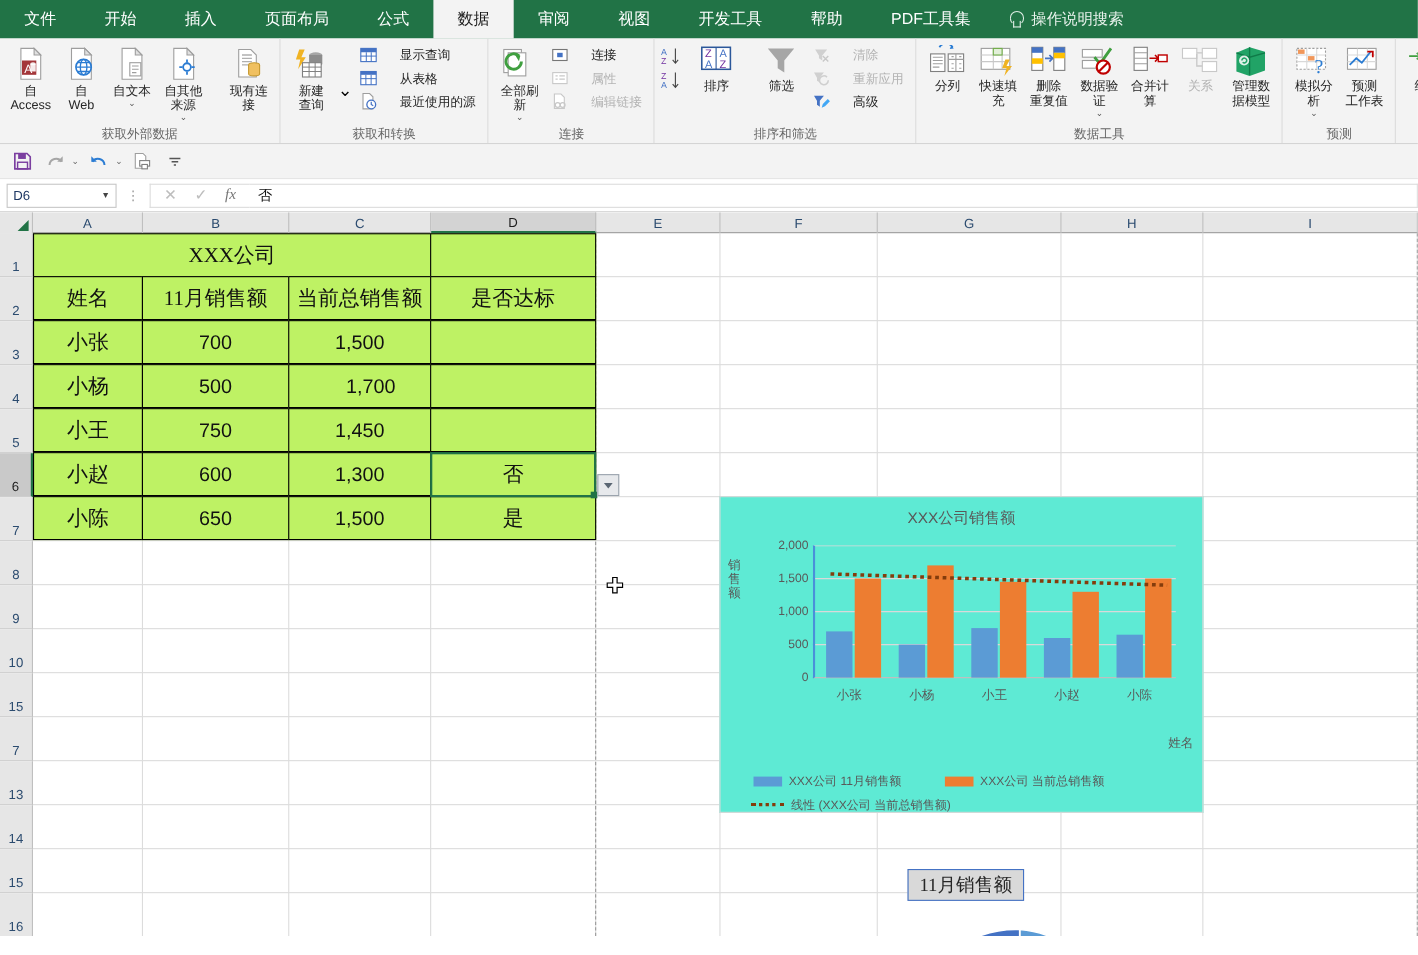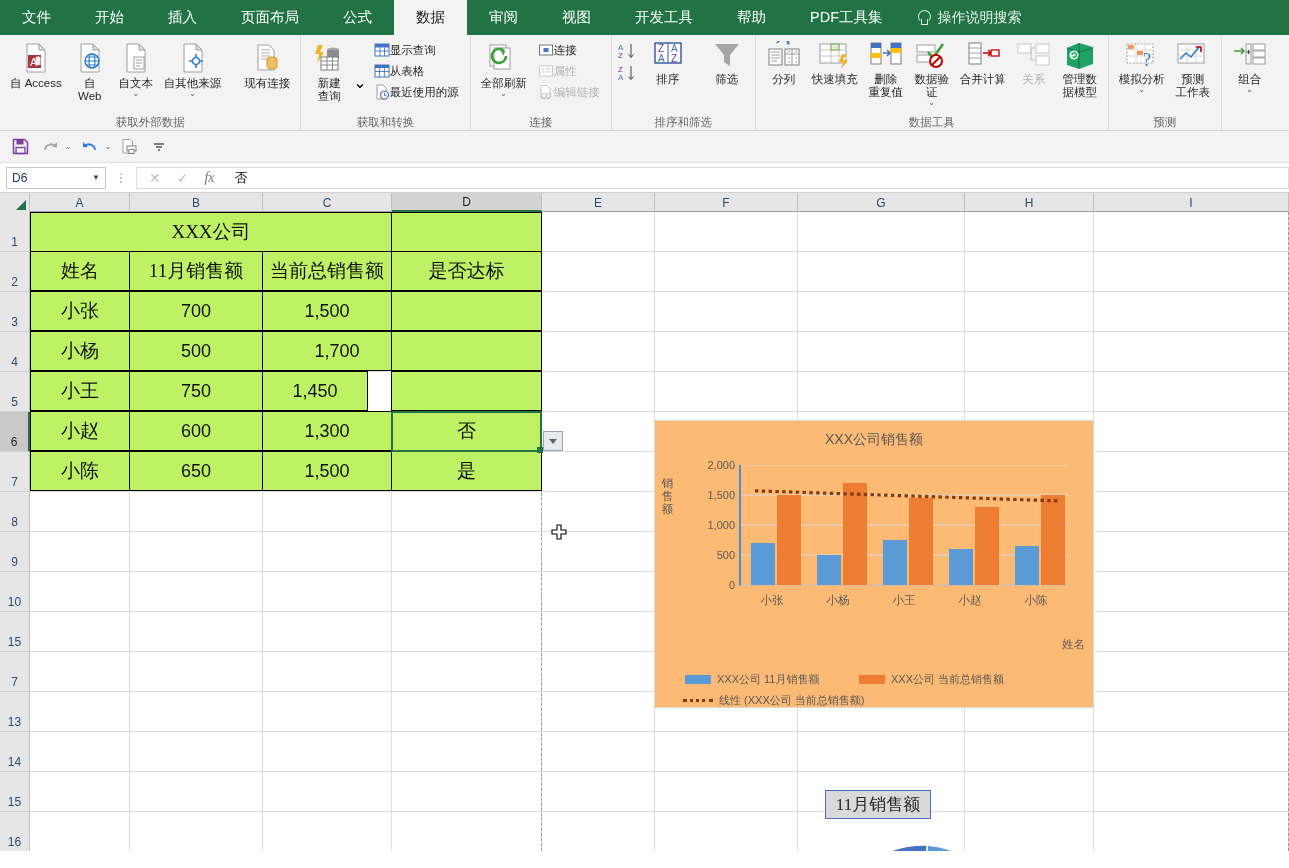--- a/index.html
+++ b/index.html
@@ -40,21 +40,21 @@
   .rgroup .gname { font-size:11.5px; color:#666; text-align:center;
     padding-bottom:2px; height:16px; line-height:16px; }
 
   .bigbtn { width:auto; min-width:44px; display:flex; flex-direction:column;
     align-items:center; padding:4px 4px 0; font-size:11.5px; color:#262626;
     line-height:13px; text-align:center; cursor:pointer; }
   .bigbtn .lbl { margin-top:2px; white-space:pre-line; }
   .bigbtn .caret { font-size:8px; color:#555; line-height:7px; }
   .smallcol { display:flex; flex-direction:column; justify-content:center;
     padding:4px 2px 0; gap:3px; }
-  .smallbtn { display:flex; align-items:center; gap:0; font-size:11.5px;
+  .smallbtn { display:flex; align-items:center; gap:20px; font-size:11.5px;
     color:#262626; padding:1px 3px; cursor:pointer; white-space:nowrap; }
   .smallbtn.disabled { color:#b3b3b3; }
   .ico { display:inline-block; flex:none; }
 
   
   .qat { height:32px; background:#f3f3f3; display:flex; align-items:center;
     gap:6px; padding-left:8px; border-bottom:1px solid #e1e1e1; }
   .qat .qbtn { width:24px; height:22px; display:flex; align-items:center;
     justify-content:center; cursor:pointer; }
   .qat .qcaret { font-size:8px; color:#666; margin-left:-3px; }
@@ -111,21 +111,21 @@
     height:6px; background:#217346; }
   .dv-arrow { position:absolute; width:20px; height:20px; background:#e7e9ec;
     border:1px solid #9aa3ad; display:flex; align-items:center;
     justify-content:center; cursor:pointer; }
   .dv-arrow:after { content:""; border-style:solid; border-width:5px 4px 0 4px;
     border-color:#5a6673 transparent transparent transparent; }
 
   .printbrk { position:absolute; border-left:1px dashed #9a9a9a; top:0; bottom:0; }
 
   
-  .chartbox { position:absolute; background:#fdba74; border:1px solid #d9d9d9; }
+  .chartbox { position:absolute; background:#5eead4; border:1px solid #d9d9d9;margin-top:31px; }
   .chart-title { position:absolute; width:100%; text-align:center;
     font-size:14px; color:#595959; }
   .axis-title-y { position:absolute; font-size:11.5px; color:#595959;
     width:13px; line-height:13px; word-break:break-all; text-align:center; }
   .axis-title-x { position:absolute; font-size:11.5px; color:#595959; }
   .tick { position:absolute; font-size:11px; color:#595959; text-align:right; }
   .catlbl { position:absolute; font-size:11.5px; color:#595959; text-align:center; }
   .legend-item { position:absolute; display:flex; align-items:center; gap:6px;
     font-size:11px; color:#595959; white-space:nowrap; }
   .swatch { width:26px; height:9px; flex:none; }
@@ -326,20 +326,43 @@
           <text x="21" y="21" font-size="10" fill="#7030a0" font-family="Liberation Sans">Z</text>
         </svg>
         <span class="lbl">排序</span>
       </div>
       <div style="width:1px;background:#dcdcdc;margin:4px 5px 12px;"></div>
       <div class="bigbtn">
         <svg width="34" height="30" viewBox="0 0 34 30">
           <path d="M5 3h24l-9 11v11l-6-4V14z" fill="#a6a6a6"></path>
         </svg>
         <span class="lbl">筛选</span>
+      </div>
+      <div class="smallcol">
+        <div class="smallbtn disabled">
+          <svg class="ico" width="16" height="16" viewBox="0 0 16 16">
+            <path d="M2 3h11l-4.5 5.5V13l-3-2V8.5z" fill="#d0d0d0"></path>
+            <path d="M9 9l5 5M14 9l-5 5" stroke="#c8c8c8" stroke-width="1.3"></path>
+          </svg>
+          <span>清除</span>
+        </div>
+        <div class="smallbtn disabled">
+          <svg class="ico" width="16" height="16" viewBox="0 0 16 16">
+            <path d="M1 3h9l-3.7 4.6V12l-2.6-1.7V7.6z" fill="#d0d0d0"></path>
+            <path d="M14 10a4 4 0 1 1-1.2-2.9" fill="none" stroke="#cfcfcf" stroke-width="1.4"></path>
+          </svg>
+          <span>重新应用</span>
+        </div>
+        <div class="smallbtn">
+          <svg class="ico" width="16" height="16" viewBox="0 0 16 16">
+            <path d="M1 3h9l-3.7 4.6V13l-2.6-1.8V7.6z" fill="#4472c4"></path>
+            <path d="M8 14l1-3.5 4.5-4.5 2 2L11 12.5z" fill="#41a7f5"></path>
+          </svg>
+          <span>高级</span>
+        </div>
       </div>
     </div>
     <div class="gname">排序和筛选</div>
   </div>
 
   <div class="rgroup">
     <div class="items">
       <div class="bigbtn">
         <svg width="36" height="30" viewBox="0 0 36 30">
           <path d="M11 2a7 7 0 0 1 12 0" fill="none" stroke="#2b7cd3" stroke-width="1.6"></path>
@@ -595,21 +618,21 @@
     <div class="cell tblcell num" style="left:232px;top:79px;width:130px;height:40px">1,500</div>
     <div class="cell tblcell" style="left:361px;top:79px;width:151px;height:40px"></div>
 
     <div class="cell tblcell" style="left:0px;top:119px;width:100px;height:40px">小杨</div>
     <div class="cell tblcell num" style="left:99px;top:119px;width:134px;height:40px">500</div>
     <div class="cell tblcell num" style="left:232px;top:119px;width:150px;height:40px">1,700</div>
     <div class="cell tblcell" style="left:361px;top:119px;width:151px;height:40px"></div>
 
     <div class="cell tblcell" style="left:0px;top:159px;width:100px;height:40px">小王</div>
     <div class="cell tblcell num" style="left:99px;top:159px;width:134px;height:40px">750</div>
-    <div class="cell tblcell num" style="left:232px;top:159px;width:106px;height:40px">1,450</div>
+    <div class="cell tblcell num" style="left:232px;top:159px;width:130px;height:40px">1,450</div>
     <div class="cell tblcell" style="left:361px;top:159px;width:151px;height:40px"></div>
 
     <div class="cell tblcell" style="left:0px;top:199px;width:100px;height:40px">小赵</div>
     <div class="cell tblcell num" style="left:99px;top:199px;width:134px;height:40px">600</div>
     <div class="cell tblcell num" style="left:232px;top:199px;width:130px;height:40px">1,300</div>
     <div class="cell tblcell" style="left:361px;top:199px;width:151px;height:40px">否</div>
 
     <div class="cell tblcell" style="left:0px;top:239px;width:100px;height:40px">小陈</div>
     <div class="cell tblcell num" style="left:99px;top:239px;width:134px;height:40px">650</div>
     <div class="cell tblcell num" style="left:232px;top:239px;width:130px;height:40px">1,500</div>

